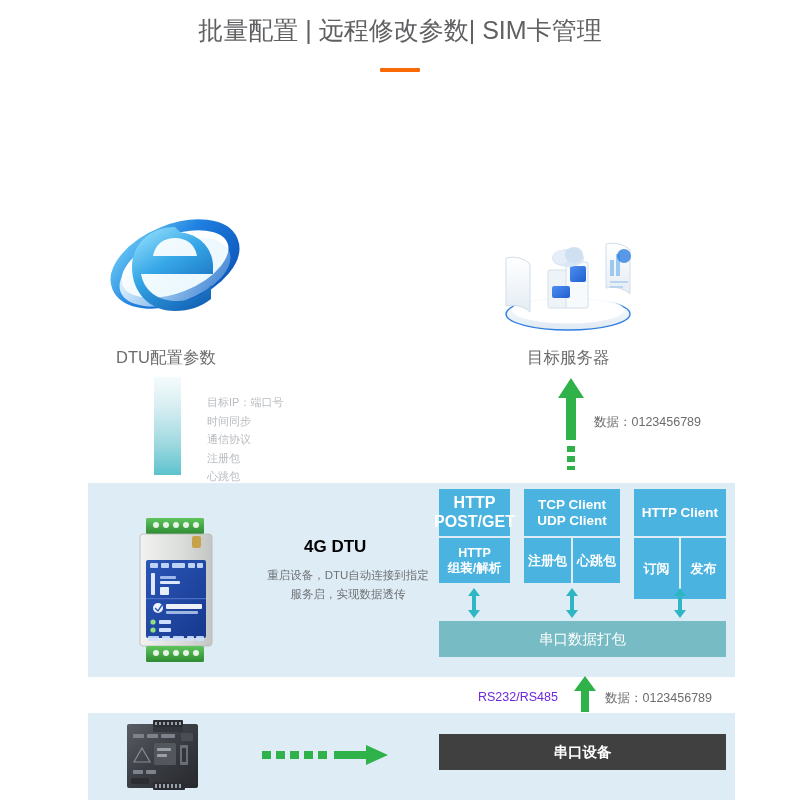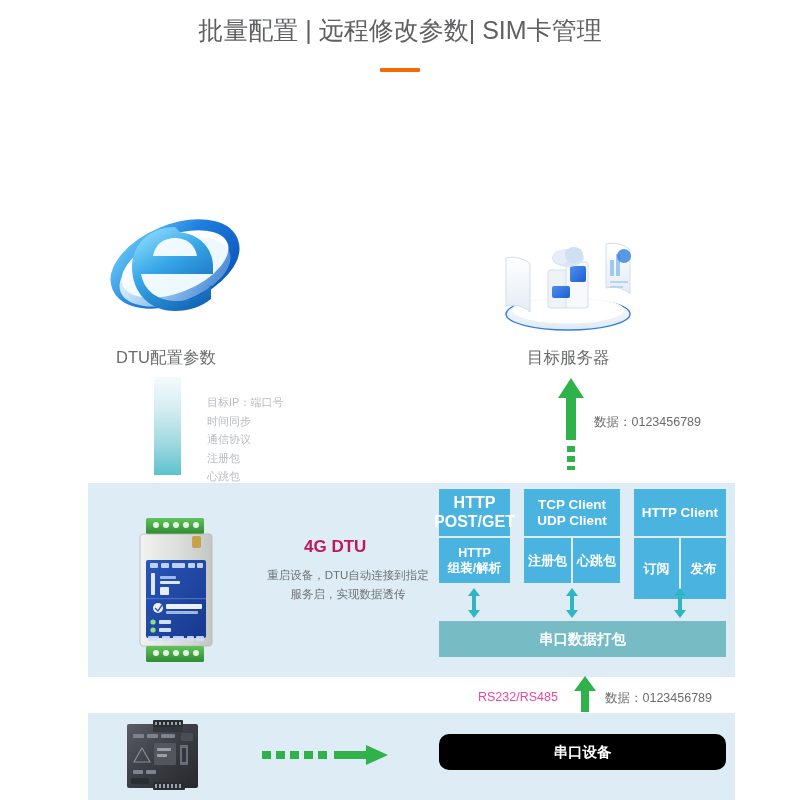--- a/index.html
+++ b/index.html
@@ -137,21 +137,21 @@
     width: 88px;
     height: 148px;
   }
 
   #dtu-title {
     position: absolute;
     left: 304px;
     top: 537px;
     font-size: 17px;
     font-weight: 700;
-    color: #be185d;
+    color: #000000;
     white-space: nowrap;
   }
   #dtu-description {
     position: absolute;
     left: 262px;
     top: 566px;
     width: 172px;
     font-size: 11.5px;
     line-height: 19px;
     color: #6f7174;
@@ -216,33 +216,33 @@
   
   #serial-pack-bar {
     position: absolute;
     left: 439px;
     top: 621px;
     width: 287px;
     height: 36px;
     background: #77bcc5;
     color: #ffffff;
     font-size: 14.5px;
-    font-weight: 700;
+    font-weight: 400;
     display: flex;
     align-items: center;
     justify-content: center;
   }
 
   
   #rs-link-label {
     position: absolute;
     left: 478px;
     top: 690px;
     font-size: 12.5px;
-    color: #ec4899;
+    color: #6d28d9;
     white-space: nowrap;
   }
   #rs-link-arrow {
     position: absolute;
     left: 573px;
     top: 676px;
     width: 24px;
     height: 36px;
   }
   #rs-data-label {
@@ -276,28 +276,27 @@
     top: 744px;
     width: 128px;
     height: 22px;
   }
   #serial-device-bar {
     position: absolute;
     left: 439px;
     top: 734px;
     width: 287px;
     height: 36px;
-    background: #000000;
+    background: #404040;
     color: #ffffff;
     font-size: 14.5px;
     font-weight: 700;
     display: flex;
     align-items: center;
     justify-content: center;
-    border-radius: 10px;
   }
 </style>
 </head>
 <body>
 
 <div id="header">
   <div id="page-subtitle">批量配置 | 远程修改参数| SIM卡管理</div>
   <div id="title-accent-bar"></div>
 </div>
 

